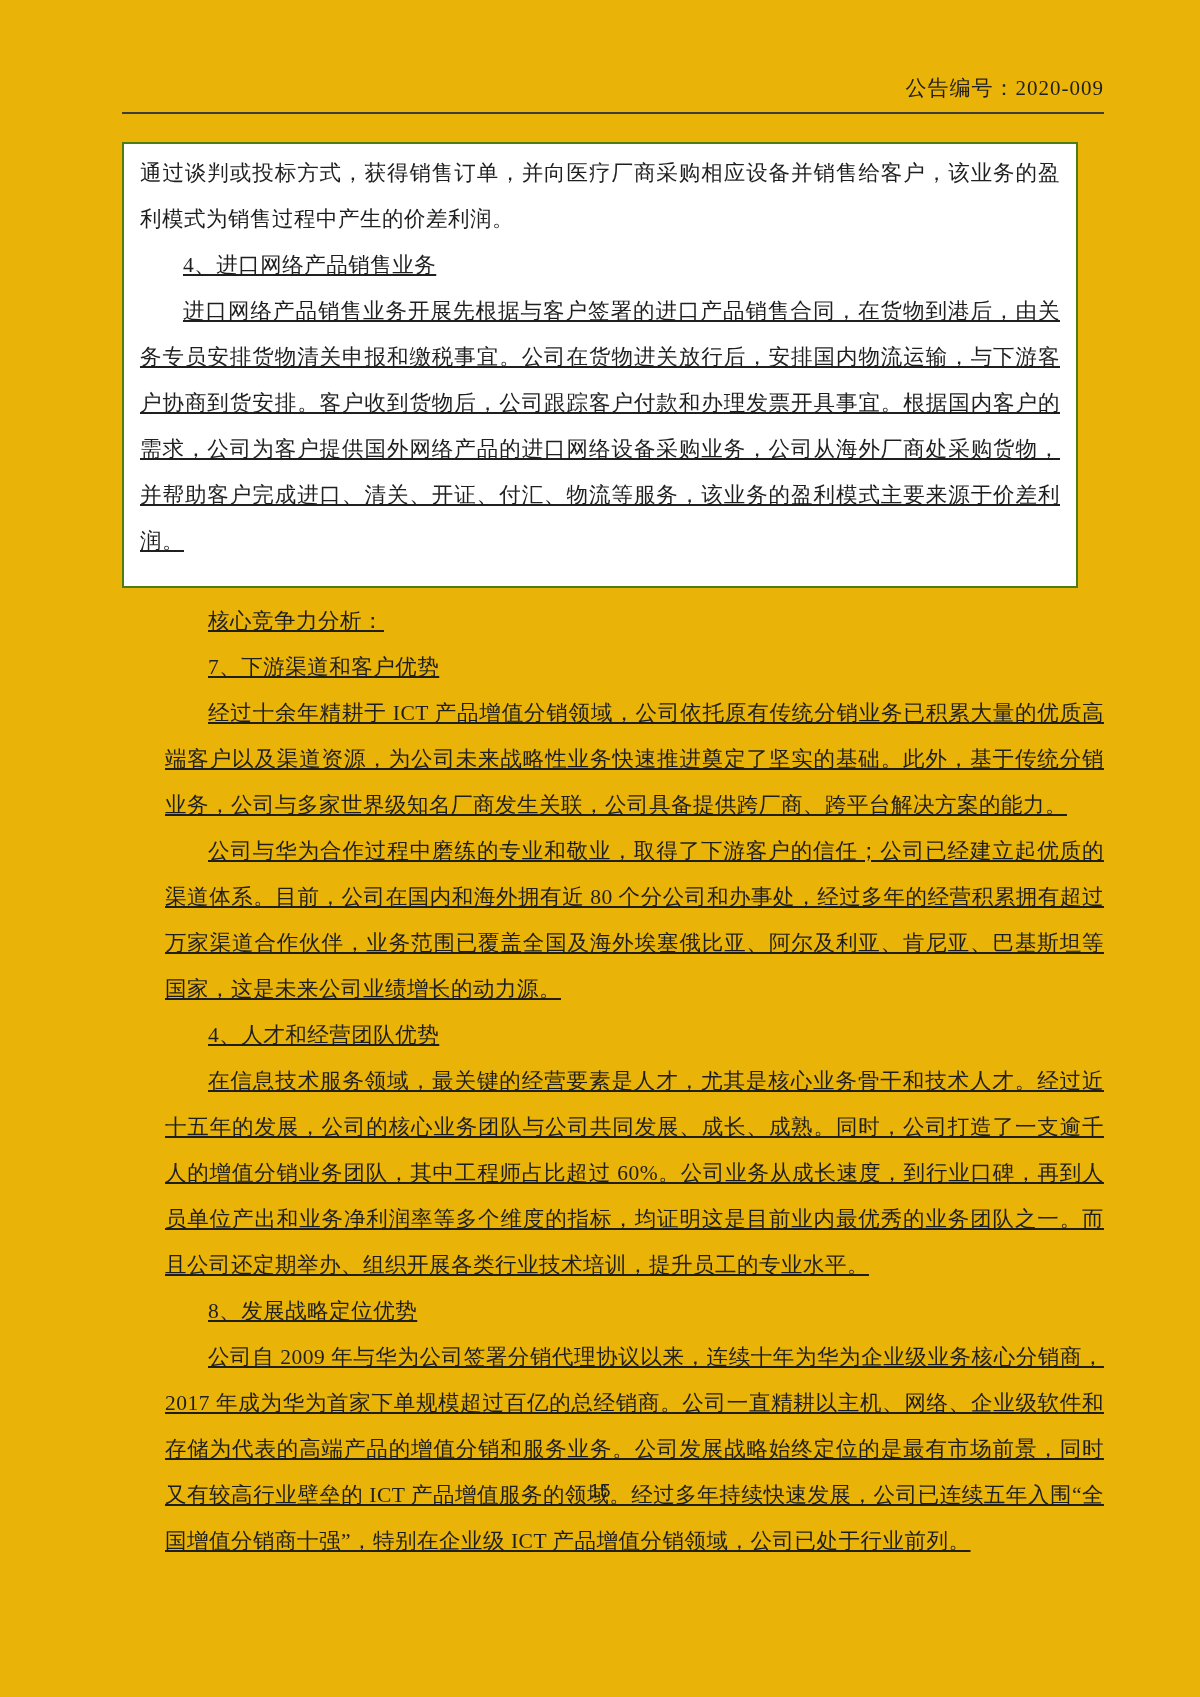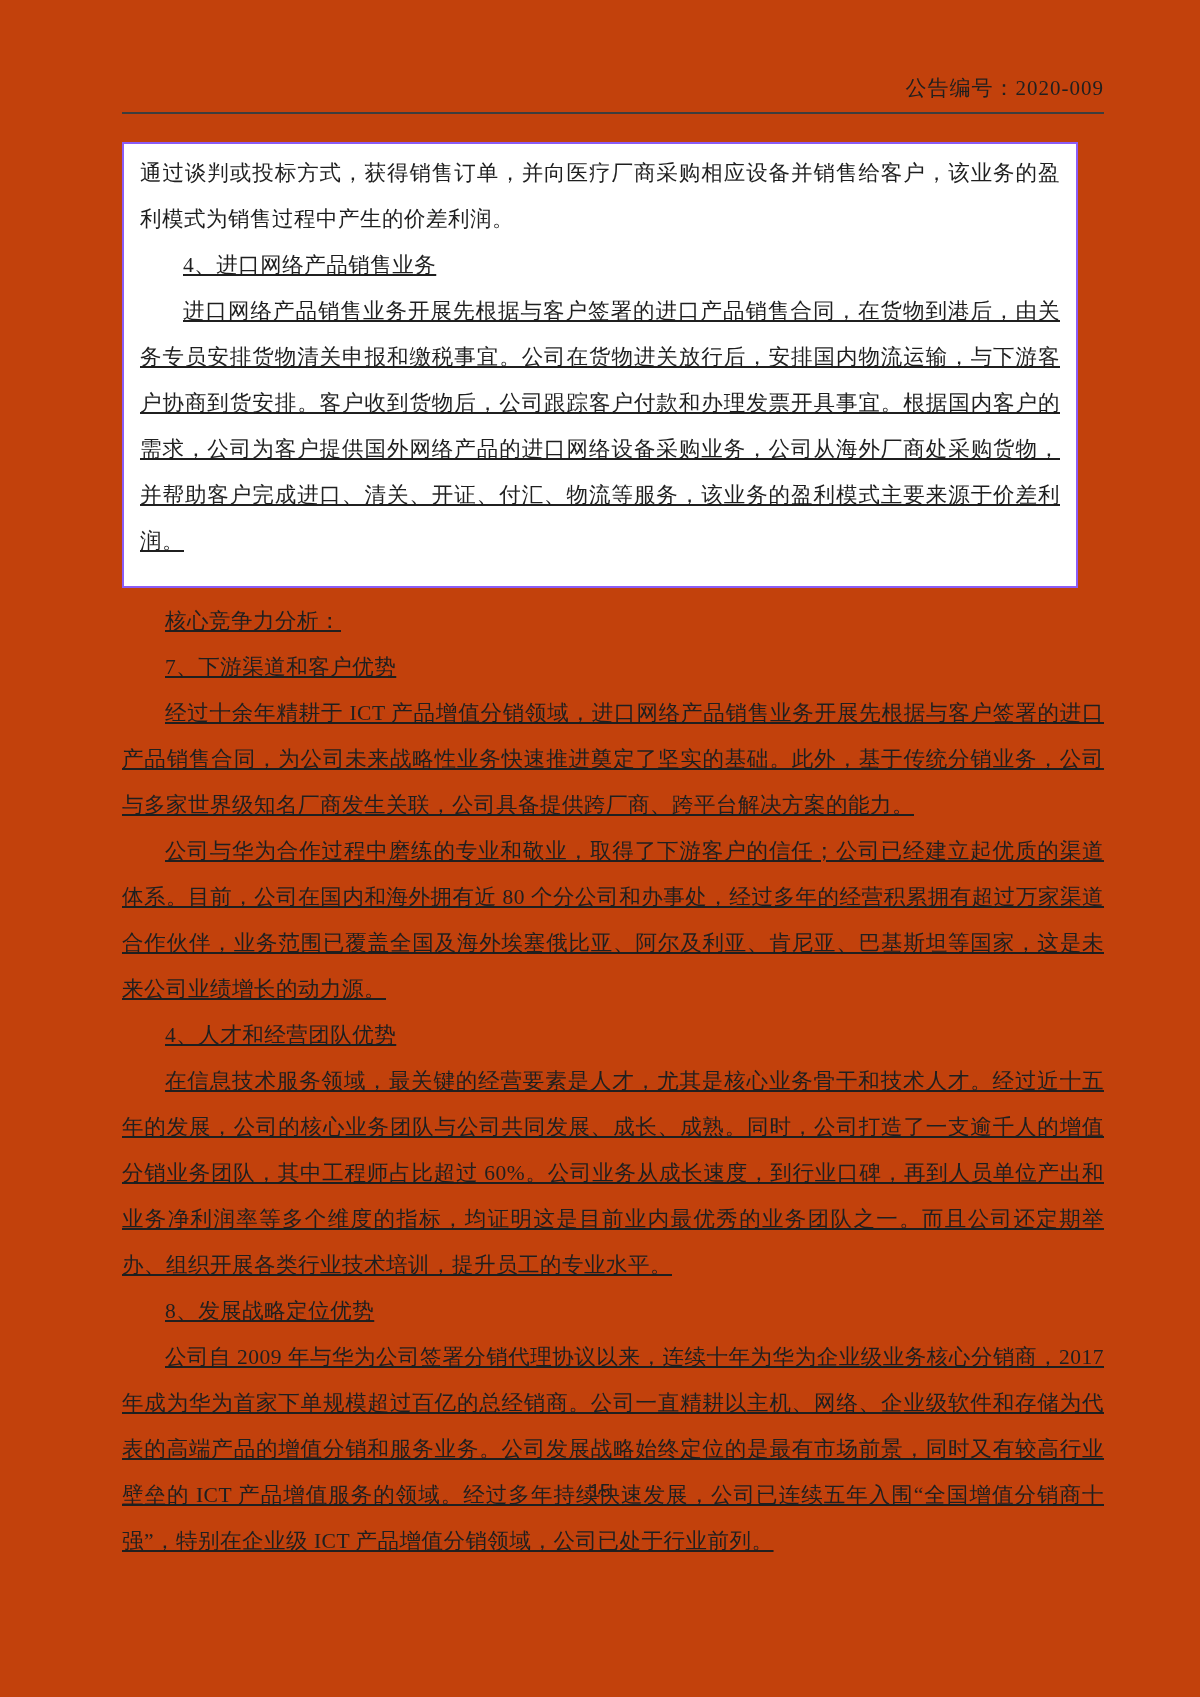--- a/index.html
+++ b/index.html
@@ -2,21 +2,21 @@
 <html lang="zh"><head>
 <meta charset="utf-8">
 <style>
   * { margin: 0; padding: 0; box-sizing: border-box; }
   html, body { background: #e9e9e9; }
   .page {
     position: relative;
     width: 1200px;
     height: 1697px;
     margin: 0 auto;
-    background: #c2410c;
+    background: #eab308;
     font-family: "Liberation Serif", "DejaVu Serif", serif;
     color: #1f1f1f;
     overflow: hidden;
   }
   .content {
     position: absolute;
     left: 122px;
     right: 96px;
     top: 0;
   }
@@ -38,26 +38,27 @@
     font-size: 21.5px;
     line-height: 46px;
     text-align: justify;
     text-justify: inter-ideograph;
     letter-spacing: 0.5px;
   }
   p.indent { text-indent: 2em; text-decoration: underline; }
   .callout-box {
     margin-top: 28px;
     margin-right: 26px;
-    border: 2px solid #8b5cf6;
+    border: 2px solid #4d7c0f;
     padding: 6px 16px 22px 16px;
     background: #ffffff;
   }
   .body-text {
     margin-top: 10px;
+    margin-left: 43px;
   }
   .page-num {
     position: absolute;
     top: 1480px;
     left: 0;
     width: 100%;
     text-align: center;
     font-size: 19px;
     font-family: "Liberation Sans", "DejaVu Sans", sans-serif;
     color: #1f1f1f;
@@ -77,21 +78,21 @@
     <section class="callout-box">
       <p class="line">通过谈判或投标方式，获得销售订单，并向医疗厂商采购相应设备并销售给客户，该业务的盈利模式为销售过程中产生的价差利润。</p>
       <p class="line indent">4、进口网络产品销售业务</p>
       <p class="line indent">进口网络产品销售业务开展先根据与客户签署的进口产品销售合同，在货物到港后，由关务专员安排货物清关申报和缴税事宜。公司在货物进关放行后，安排国内物流运输，与下游客户协商到货安排。客户收到货物后，公司跟踪客户付款和办理发票开具事宜。根据国内客户的需求，公司为客户提供国外网络产品的进口网络设备采购业务，公司从海外厂商处采购货物，并帮助客户完成进口、清关、开证、付汇、物流等服务，该业务的盈利模式主要来源于价差利润。</p>
     </section>
 
     <main class="body-text">
       <p class="line indent">核心竞争力分析：</p>
 
       <p class="line indent">7、下游渠道和客户优势</p>
-      <p class="line indent">经过十余年精耕于 ICT 产品增值分销领域，进口网络产品销售业务开展先根据与客户签署的进口产品销售合同，为公司未来战略性业务快速推进奠定了坚实的基础。此外，基于传统分销业务，公司与多家世界级知名厂商发生关联，公司具备提供跨厂商、跨平台解决方案的能力。</p>
+      <p class="line indent">经过十余年精耕于 ICT 产品增值分销领域，公司依托原有传统分销业务已积累大量的优质高端客户以及渠道资源，为公司未来战略性业务快速推进奠定了坚实的基础。此外，基于传统分销业务，公司与多家世界级知名厂商发生关联，公司具备提供跨厂商、跨平台解决方案的能力。</p>
       <p class="line indent">公司与华为合作过程中磨练的专业和敬业，取得了下游客户的信任；公司已经建立起优质的渠道体系。目前，公司在国内和海外拥有近 80 个分公司和办事处，经过多年的经营积累拥有超过万家渠道合作伙伴，业务范围已覆盖全国及海外埃塞俄比亚、阿尔及利亚、肯尼亚、巴基斯坦等国家，这是未来公司业绩增长的动力源。</p>
 
       <p class="line indent">4、人才和经营团队优势</p>
       <p class="line indent">在信息技术服务领域，最关键的经营要素是人才，尤其是核心业务骨干和技术人才。经过近十五年的发展，公司的核心业务团队与公司共同发展、成长、成熟。同时，公司打造了一支逾千人的增值分销业务团队，其中工程师占比超过 60%。公司业务从成长速度，到行业口碑，再到人员单位产出和业务净利润率等多个维度的指标，均证明这是目前业内最优秀的业务团队之一。而且公司还定期举办、组织开展各类行业技术培训，提升员工的专业水平。</p>
 
       <p class="line indent">8、发展战略定位优势</p>
       <p class="line indent">公司自 2009 年与华为公司签署分销代理协议以来，连续十年为华为企业级业务核心分销商，2017 年成为华为首家下单规模超过百亿的总经销商。公司一直精耕以主机、网络、企业级软件和存储为代表的高端产品的增值分销和服务业务。公司发展战略始终定位的是最有市场前景，同时又有较高行业壁垒的 ICT 产品增值服务的领域。经过多年持续快速发展，公司已连续五年入围“全国增值分销商十强”，特别在企业级 ICT 产品增值分销领域，公司已处于行业前列。</p>
     </main>
 
   </div>

